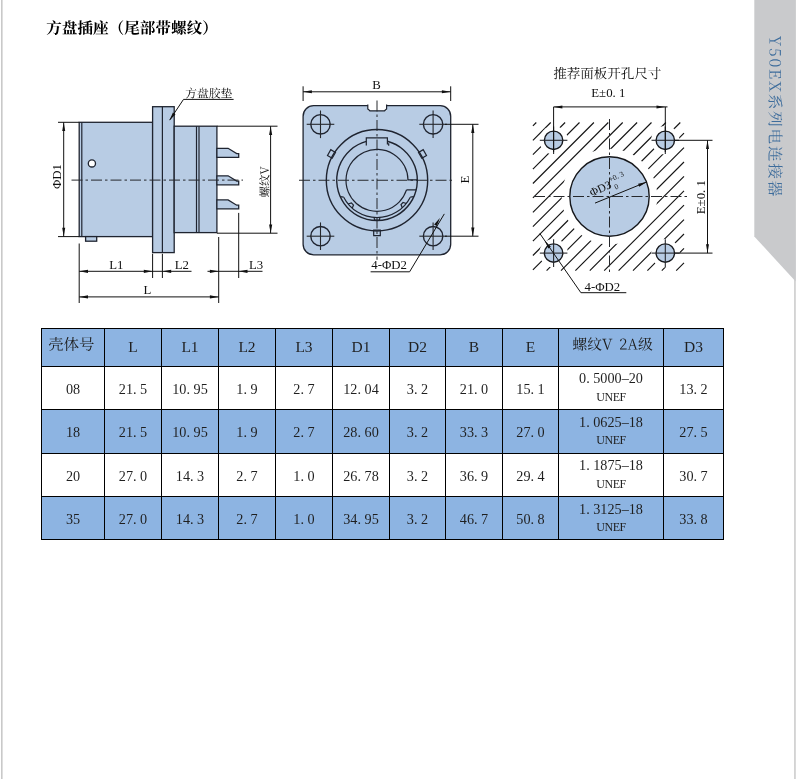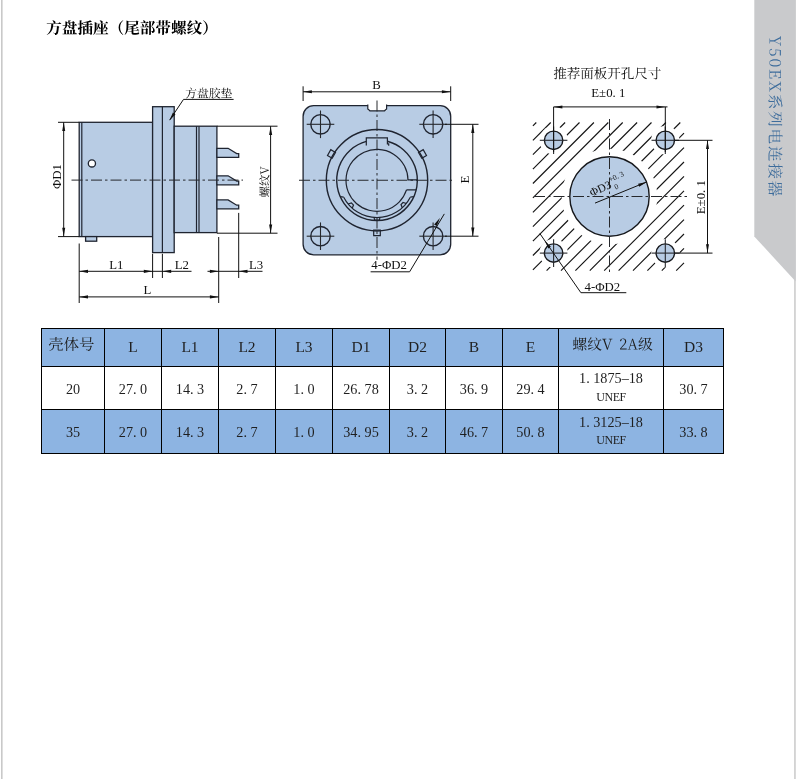--- a/index.html
+++ b/index.html
@@ -48,25 +48,51 @@
             <th>L2</th>
             <th>L3</th>
             <th>D1</th>
             <th>D2</th>
             <th>B</th>
             <th>E</th>
             <th></th>
             <th>D3</th>
           </tr>
 
-
-
-
-
-
+<tr>
+            <td>08</td>
+            <td>21. 5</td>
+            <td>10. 95</td>
+            <td>1. 9</td>
+            <td>2. 7</td>
+            <td>12. 04</td>
+            <td>3. 2</td>
+            <td>21. 0</td>
+            <td>15. 1</td>
+            <td class="two">0. 5000–20<br><span class="unef">UNEF</span></td>
+            <td>13. 2</td>
+          </tr>
+
+
+
+
+
+<tr class="alt">
+            <td>18</td>
+            <td>21. 5</td>
+            <td>10. 95</td>
+            <td>1. 9</td>
+            <td>2. 7</td>
+            <td>28. 60</td>
+            <td>3. 2</td>
+            <td>33. 3</td>
+            <td>27. 0</td>
+            <td class="two">1. 0625–18<br><span class="unef">UNEF</span></td>
+            <td>27. 5</td>
+          </tr>
 
 <tr>
             <td>20</td>
             <td>27. 0</td>
             <td>14. 3</td>
             <td>2. 7</td>
             <td>1. 0</td>
             <td>26. 78</td>
             <td>3. 2</td>
             <td>36. 9</td>

